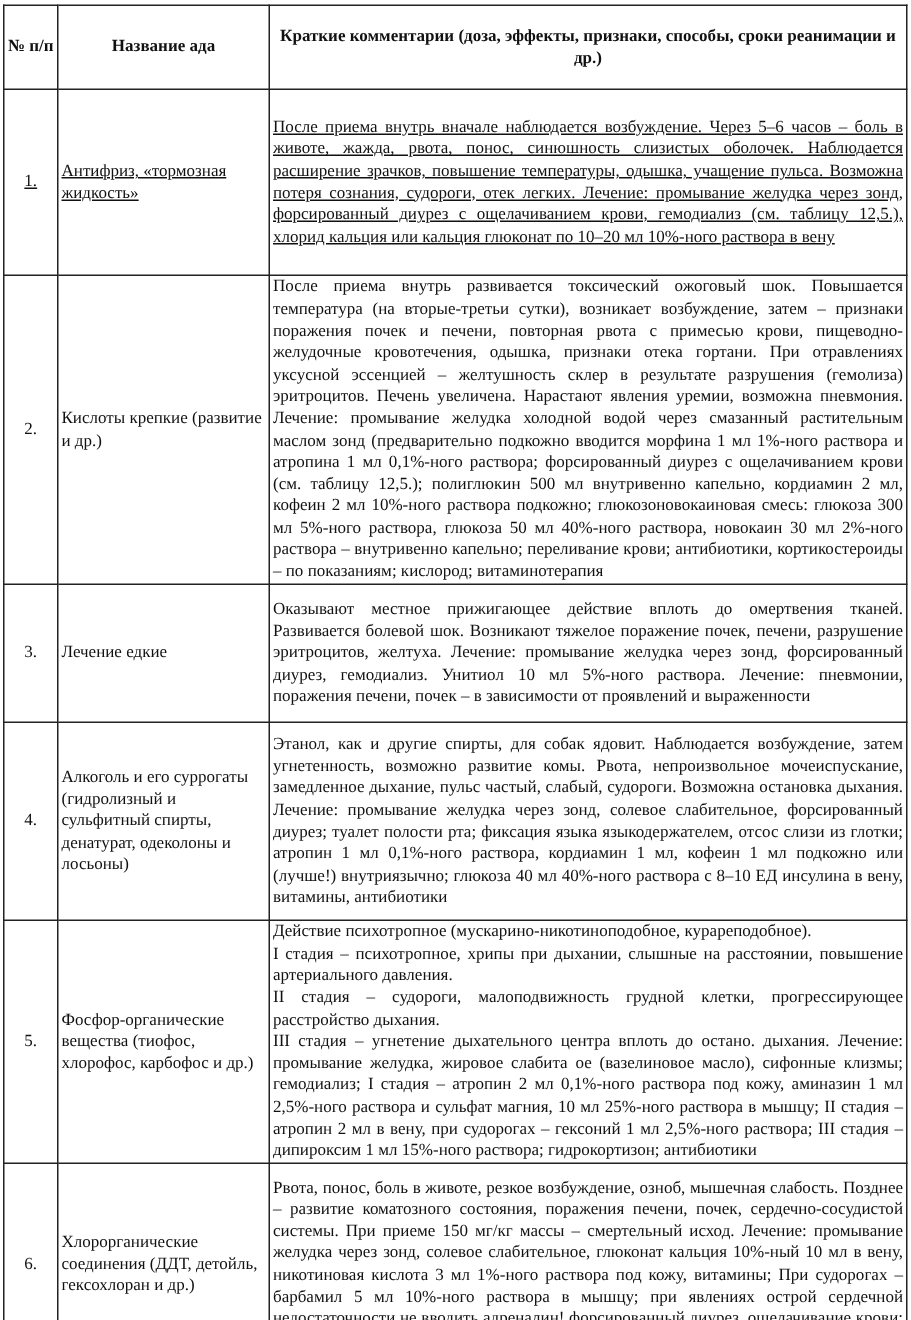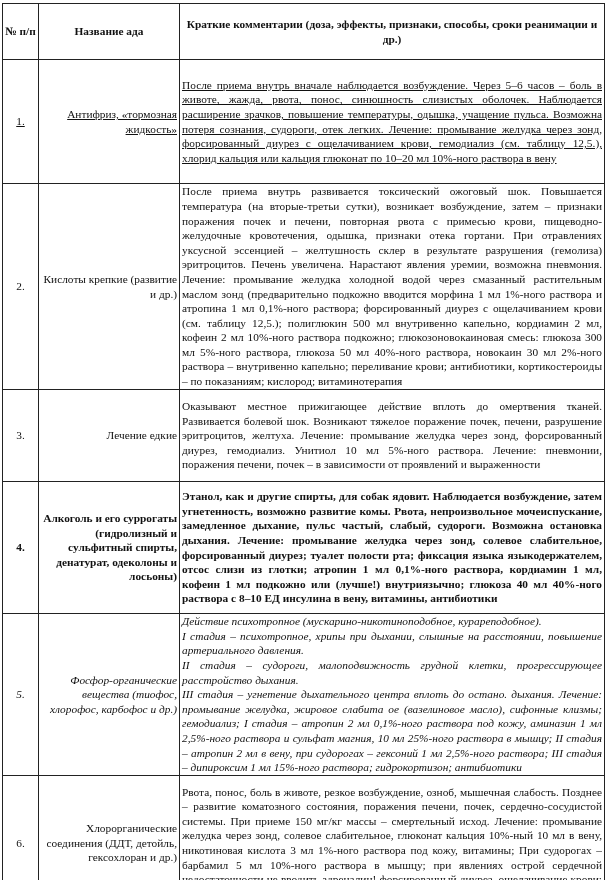--- a/index.html
+++ b/index.html
@@ -21,28 +21,28 @@
   }
   table.tox th {
     font-weight: bold;
     text-align: center;
     height: 55px;
   }
   col.c1 { width: 36px; }
   col.c2 { width: 141px; }
   col.c3 { width: 425px; }
   td.num { text-align: center; }
-  td.name { text-align: right; padding: 0 3px; }
+  td.name { text-align: left; padding: 0 3px; }
   td.desc { text-align: justify; padding: 1px 2px 0 2px; vertical-align: top; }
   td.desc p { margin: 0; text-align: justify; }
   .r1 td { height: 123px; text-decoration: underline; }
   .r2 td { height: 205px; }
   .r3 td { height: 91px; }
-  .r4 td { height: 131px; font-weight: bold; }
-  .r5 td { height: 161px; font-style: italic; }
+  .r4 td { height: 131px; }
+  .r5 td { height: 161px; }
   .r6 td { height: 134px; }
 </style>
 </head>
 <body>
 
 <table class="tox">
   <colgroup>
       <col class="c1">
       <col class="c2">
       <col class="c3">

